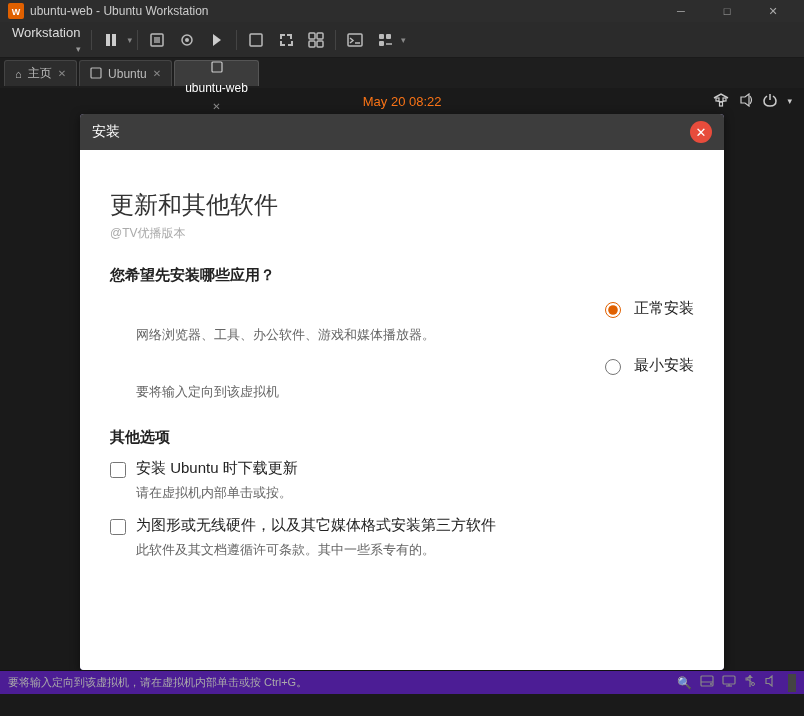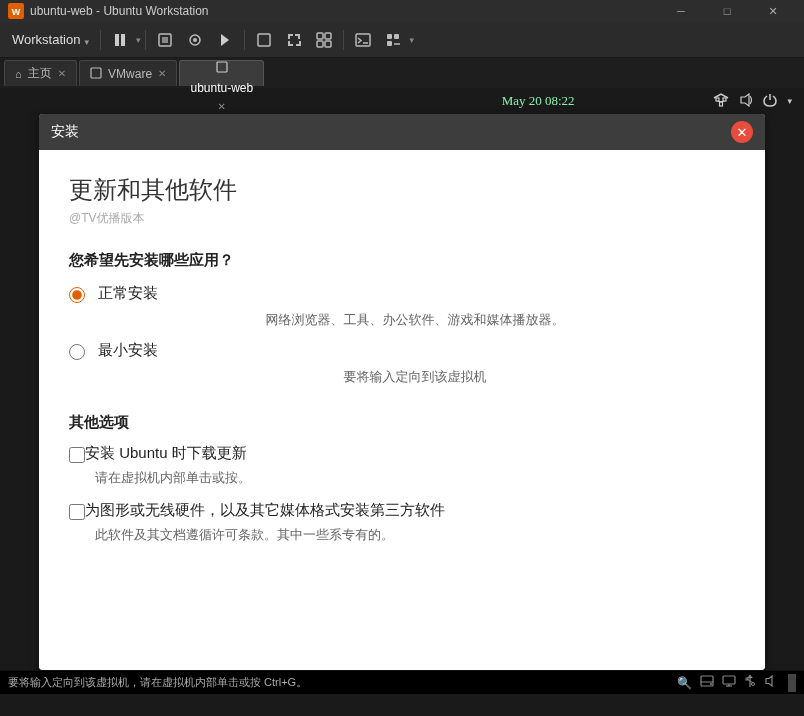--- a/index.html
+++ b/index.html
@@ -85,20 +85,21 @@
       padding: 0 4px;
       border-radius: 3px;
     }
     .toolbar-workstation {
       display: flex;
       align-items: flex-end;
       gap: 4px;
       font-size: 13px;
       color: #ddd;
       padding: 0 6px;
+      flex-direction: column;
     }
     .toolbar-sep {
       width: 1px;
       height: 20px;
       background: #444;
       margin: 0 3px;
     }
     .dropdown-arrow {
       font-size: 9px;
       color: #999;
@@ -150,41 +151,40 @@
     
     #vm-status-bar {
       height: 26px;
       background: #1a1a1a;
       display: flex;
       align-items: center;
       justify-content: space-between;
       padding: 0 12px;
     }
     #vm-datetime {
-      color: #86efac;
+      color: #f97316;
       font-size: 13px;
       flex: 1;
-      text-align: center;
-      font-family: Liberation Serif, serif;
+      text-align: left;
     }
     #vm-status-icons {
       display: flex;
       align-items: center;
       gap: 10px;
     }
     .vm-status-icon {
       color: #ccc;
       font-size: 13px;
       cursor: pointer;
     }
 
     
     #installer-window {
       margin: 0 auto;
-      width: 726px;
+      width: 644px;
       background: #c4b5fd;
       border-radius: 4px;
       overflow: hidden;
       box-shadow: 0 2px 10px rgba(0,0,0,0.5);
     }
     #installer-titlebar {
       height: 36px;
       background: #3d3d3d;
       display: flex;
       align-items: center;
@@ -205,21 +205,21 @@
       color: white;
       font-size: 13px;
       display: flex;
       align-items: center;
       justify-content: center;
     }
 
     
     #installer-content {
       background: #fff;
-      padding: 24px 30px;
+      padding: 39px 30px;
       min-height: 520px;
     }
     #page-heading {
       font-size: 24px;
       font-weight: 300;
       color: #333;
       margin-bottom: 4px;
     }
     #page-subheading {
       font-size: 12px;
@@ -232,53 +232,53 @@
       color: #222;
       margin-bottom: 14px;
       margin-top: 10px;
     }
 
     .radio-option {
       display: flex;
       align-items: flex-start;
       gap: 13px;
       margin-bottom: 8px;
+      justify-content: flex-end;
     }
     .radio-option input[type=radio] {
       margin-top: 3px;
       width: 16px;
       height: 16px;
       cursor: pointer;
       accent-color: #e06000;
     }
     .radio-label {
       font-size: 15px;
       color: #222;
       font-weight: 500;
     }
     .radio-desc {
       font-size: 13px;
       color: #666;
       margin-left: 26px;
       margin-bottom: 12px;
-      text-align: center;
     }
 
     #other-options-heading {
       font-size: 15px;
       font-weight: bold;
       color: #222;
       margin-top: 27px;
       margin-bottom: 12px;
     }
 
     .checkbox-option {
       display: flex;
       align-items: center;
-      gap: 0;
+      gap: 10px;
       margin-bottom: 6px;
     }
     .checkbox-option input[type=checkbox] {
       margin-top: 3px;
       width: 16px;
       height: 16px;
       cursor: pointer;
     }
     .checkbox-label {
       font-size: 15px;
@@ -287,21 +287,21 @@
     .checkbox-desc {
       font-size: 13px;
       color: #666;
       margin-left: 26px;
       margin-bottom: 14px;
     }
 
     
     #bottom-bar {
       height: 24px;
-      background: #000000;
+      background: #4c1d95;
       display: flex;
       align-items: center;
       padding: 0 8px;
       justify-content: space-between;
       border-top: 1px solid #111;
     }
     #bottom-bar-text {
       color: #aaa;
       font-size: 11px;
     }
@@ -424,21 +424,21 @@
     <span class="tab-icon">⌂</span>
     <span>主页</span>
     <span class="tab-close">✕</span>
   </div>
   <div class="tab">
     <span class="tab-icon">
       <svg width="12" height="12" viewBox="0 0 12 12">
           <rect x="1" y="1" width="10" height="10" rx="1" fill="none" stroke="#bbb" stroke-width="1.2"></rect>
         </svg>
     </span>
-    <span>VMware</span>
+    <span>Ubuntu</span>
     <span class="tab-close">✕</span>
   </div>
   <div class="tab active">
     <span class="tab-icon">
       <svg width="12" height="12" viewBox="0 0 12 12">
           <rect x="1" y="1" width="10" height="10" rx="1" fill="none" stroke="#ccc" stroke-width="1.2"></rect>
         </svg>
     </span>
     <span>ubuntu-web</span>
     <span class="tab-close">✕</span>

